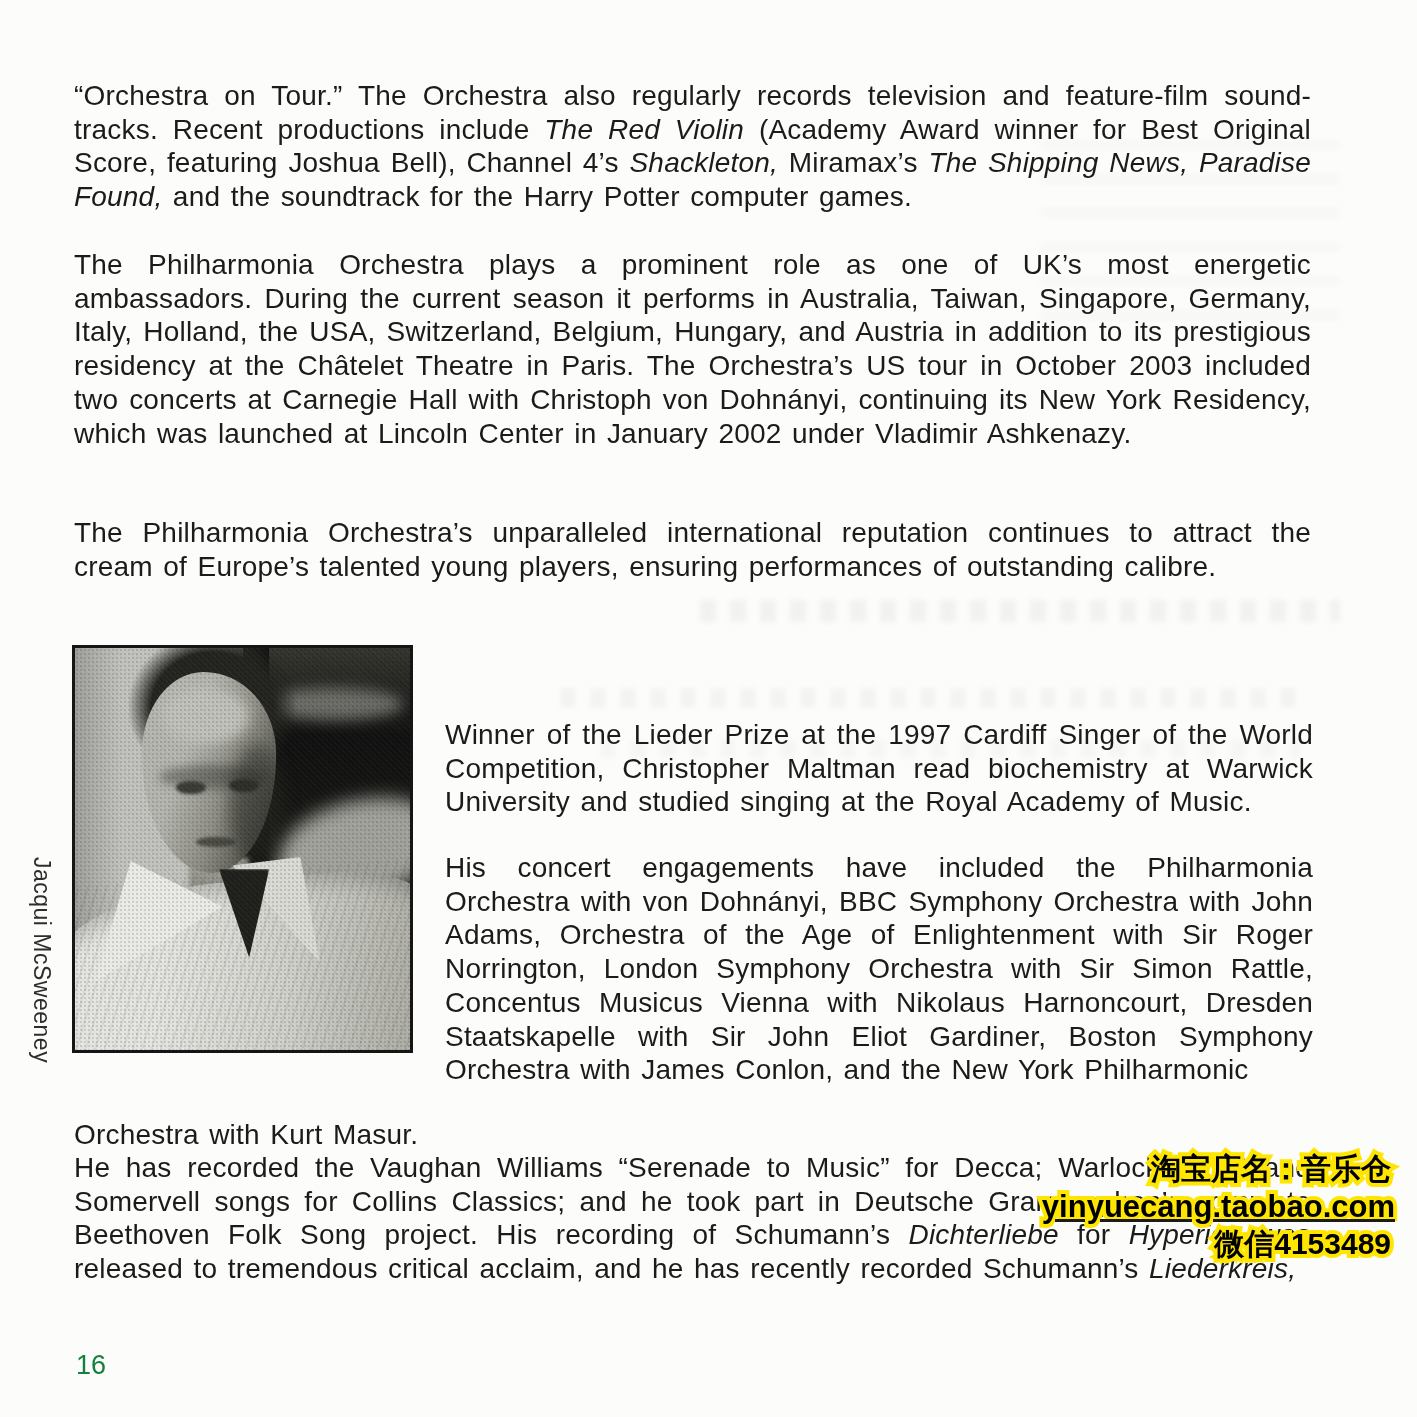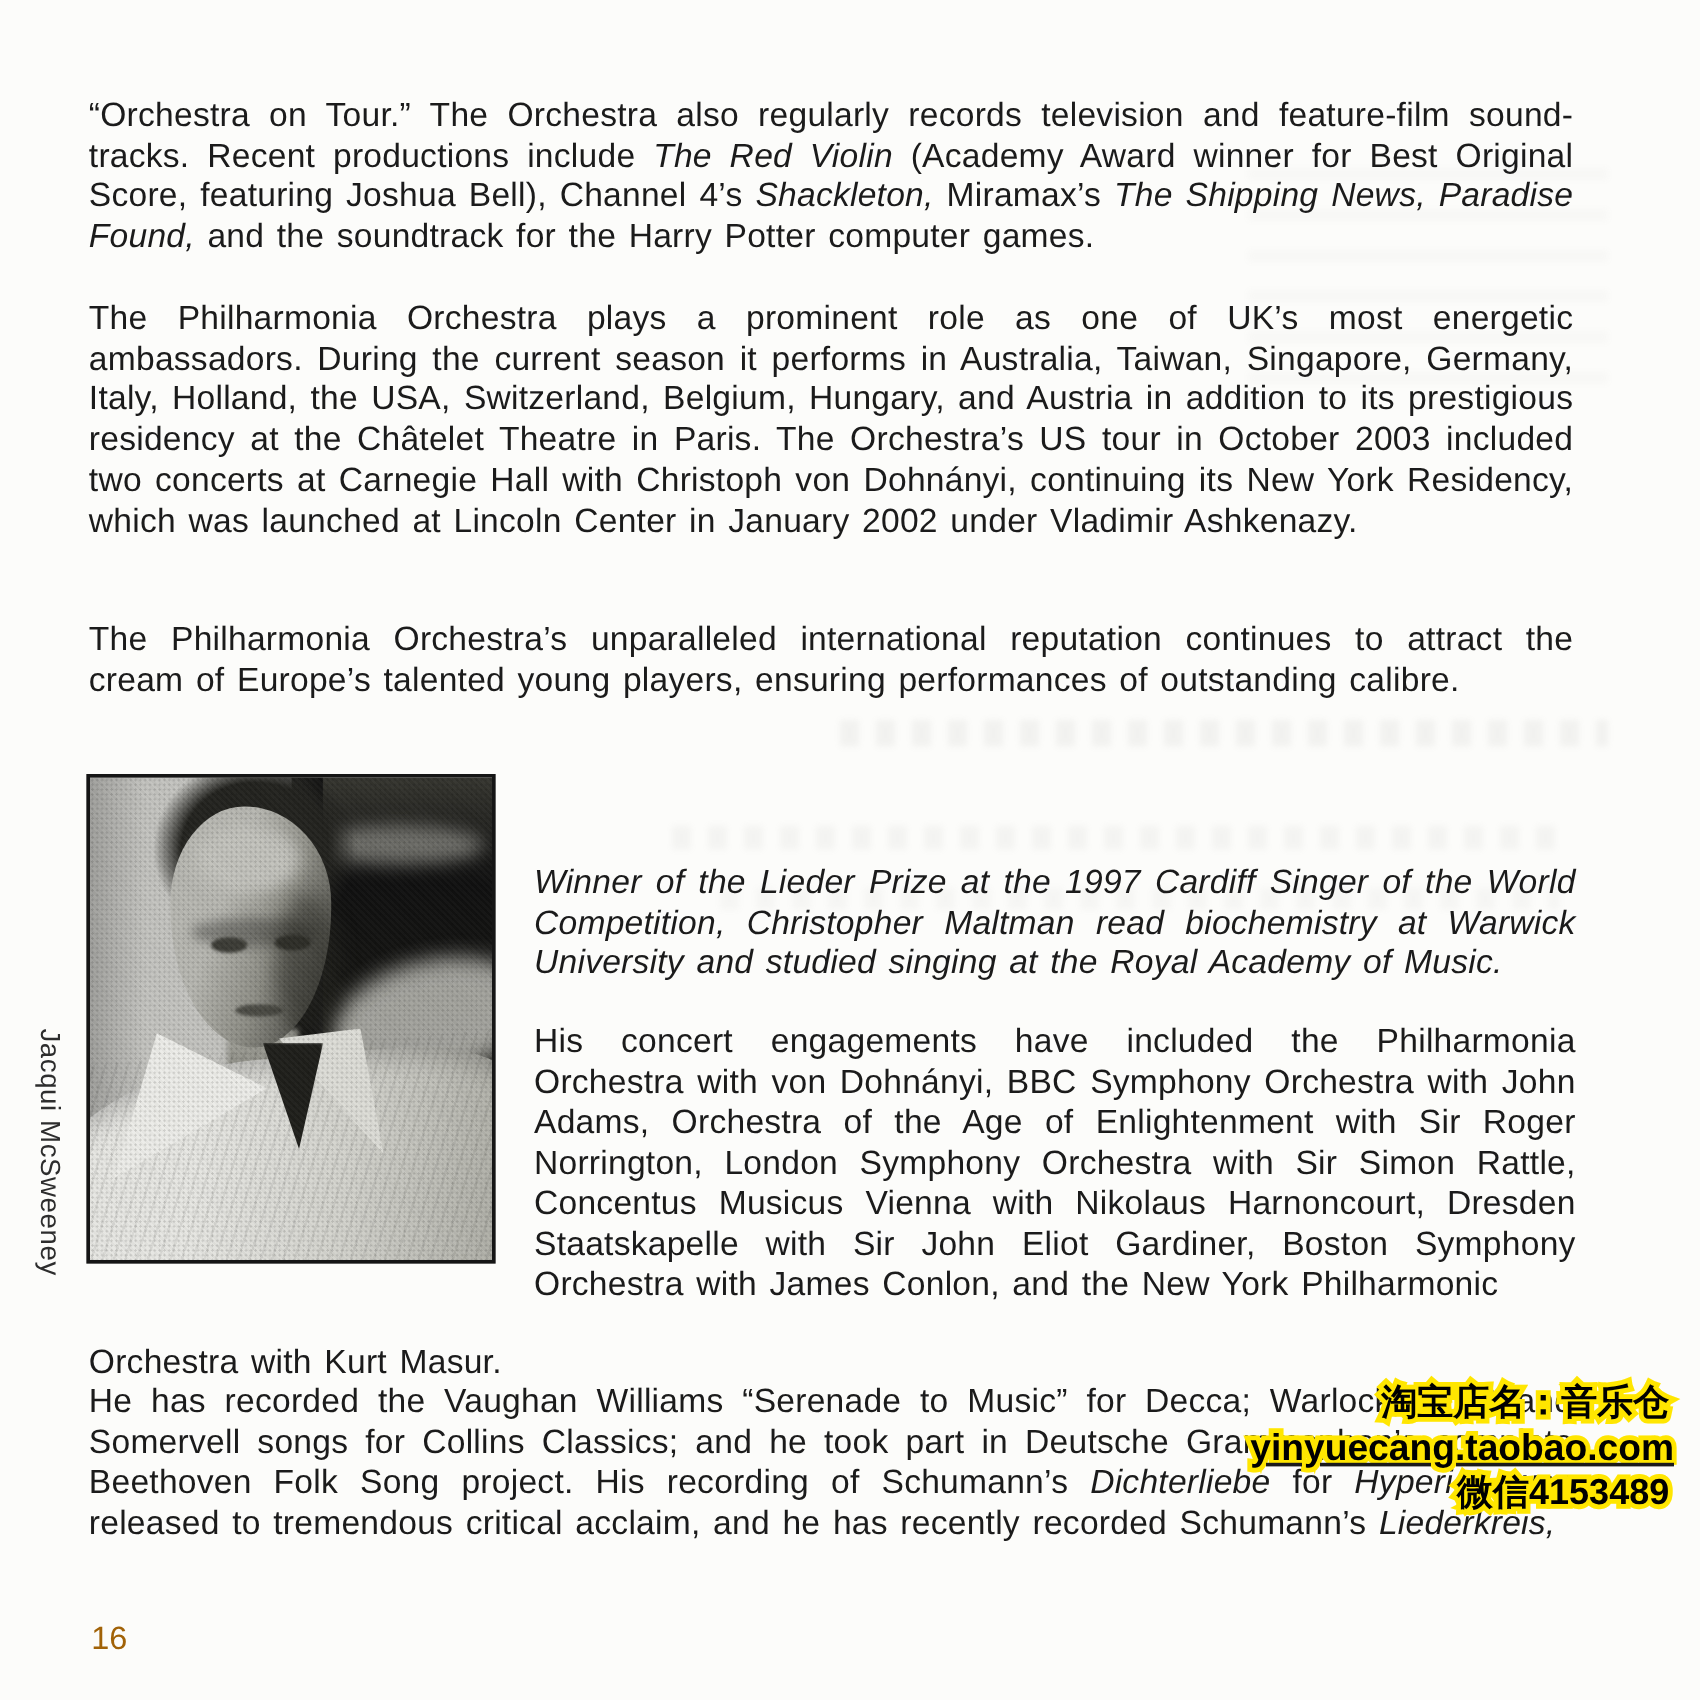--- a/index.html
+++ b/index.html
@@ -75,21 +75,21 @@
     background-size:4px 4px;opacity:.45;mix-blend-mode:multiply;}
   .ph-grain{left:0;top:0;width:100%;height:100%;
     background:repeating-linear-gradient(45deg,rgba(255,255,255,.05) 0 2px,rgba(0,0,0,.05) 2px 4px);opacity:.5;}
   
   .credit{
     position:absolute;left:28px;top:857px;height:200px;
     writing-mode:vertical-rl;text-orientation:sideways;
     font-size:23px;letter-spacing:0.5px;color:#2d2d2d;white-space:nowrap;
   }
   
-  .pagenum{position:absolute;left:76px;top:1350px;font-size:27px;color:#a16207;}
+  .pagenum{position:absolute;left:76px;top:1350px;font-size:27px;color:#15803d;}
   
   .watermark{
     position:absolute;right:26px;top:1150px;
     display:flex;flex-direction:column;align-items:flex-end;
     font-weight:bold;line-height:37.5px;
   }
   .wm-line{position:relative;white-space:nowrap;}
   .wm-1{font-size:30px;}
   .wm-2{font-size:31px;margin-right:-4px;letter-spacing:0px;text-decoration:underline;}
   .wm-3{font-size:30px;}
@@ -145,21 +145,21 @@
     <div class="ph-collar-l"></div>
     <div class="ph-collar-r"></div>
     <div class="ph-vneck"></div>
     <div class="ph-halftone"></div>
     <div class="ph-grain"></div>
   </div>
 
   <div class="credit">Jacqui McSweeney</div>
 
 
-  <p class="para col-right" style="top:718px;font-style:italic;">Winner of the Lieder Prize at the 1997 Cardiff Singer of the World Competition, Christopher Maltman read biochemistry at Warwick University and studied singing at the Royal Academy of Music.</p>
+  <p class="para col-right" style="top:718px;">Winner of the Lieder Prize at the 1997 Cardiff Singer of the World Competition, Christopher Maltman read biochemistry at Warwick University and studied singing at the Royal Academy of Music.</p>
 
   <p class="para col-right" style="top:851px;">His concert engagements have included the Philharmonia Orchestra with von Dohnányi, BBC Symphony Orchestra with John Adams, Orchestra of the Age of Enlightenment with Sir Roger Norrington, London Symphony Orchestra with Sir Simon Rattle, Concentus Musicus Vienna with Nikolaus Harnoncourt, Dresden Staatskapelle with Sir John Eliot Gardiner, Boston Symphony Orchestra with James Conlon, and the New York Philharmonic</p>
 
   <p class="para col-main single-line" style="top:1083px;">Orchestra with Kurt Masur.</p>
 
   <p class="para col-main" style="top:1151px;"><span>He has recorded the Vaughan Williams “Serenade to Music” for Decca; Warlock, Holst and Somervell songs for Collins Classics; and he took part in Deutsche Grammophon’s complete Beethoven Folk Song project. His recording of Schumann’s </span><i>Dichterliebe</i><span> for </span><i>Hyperion</i><span> was released to tremendous critical acclaim, and he has recently recorded Schumann’s </span><i>Liederkreis,</i></p>
 
   <div class="watermark">
     <div class="wm-line wm-1">
       <span class="wm-stroke">淘宝店名：音乐仓</span>

